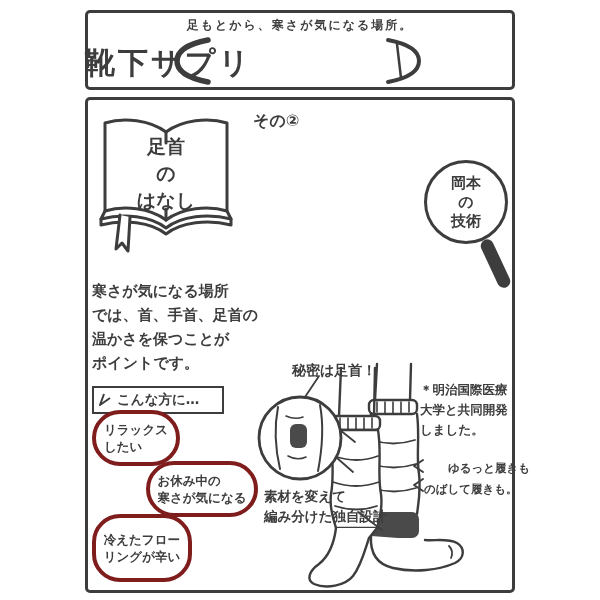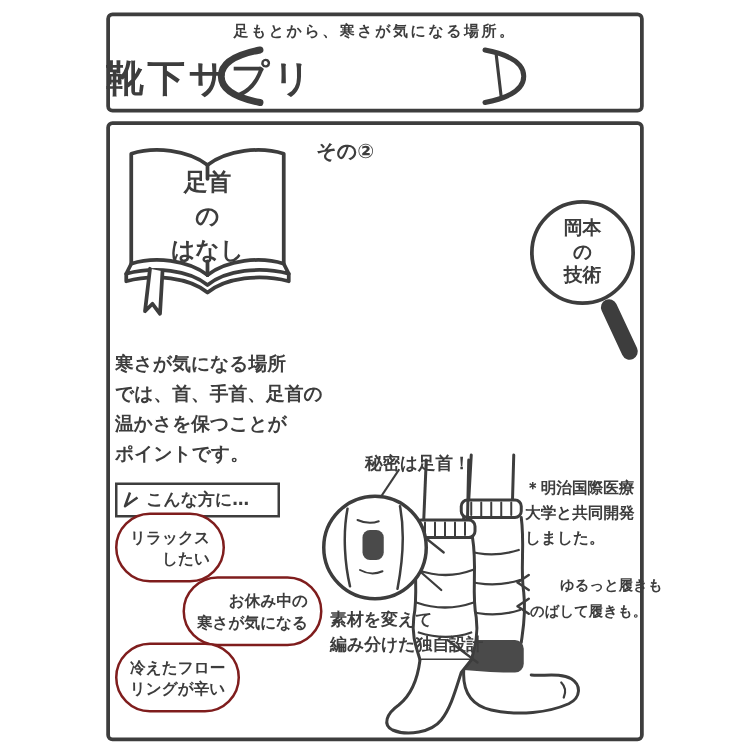--- a/index.html
+++ b/index.html
@@ -22,26 +22,26 @@
   #main-box { left:85px; top:97px; width:430px; height:496px; }
 
   
   #book-svg   { left:96px; top:110px; }
   #book-title { left:96px; top:133px; width:140px; text-align:center;
                 font-size:19px; font-weight:bold; line-height:27px; }
   #intro      { left:92px; top:262px; font-size:15px; line-height:24px; font-weight:600;margin-top:17px; }
   #audience   { left:92px; top:366px; border:2.5px solid #3d3d3d; background:#fff;
                 padding:3px 23px; font-size:13.5px; font-weight:600;margin-top:20px; }
   #audience-tail { left:98px; top:393px; }
-  .bubble { border:2px solid #7f1d1d; border-radius:28px; background:#fff;
+  .bubble { border:4px solid #7f1d1d; border-radius:28px; background:#fff;
             display:flex; align-items:center; justify-content:center;
-            text-align:right; font-size:12.5px; line-height:17px; font-weight:600; }
+            text-align:left; font-size:12.5px; line-height:17px; font-weight:600; }
   #bubble-0 { left:92px;  top:410px; width:88px;  height:56px; }
   #bubble-1 { left:146px; top:461px; width:112px; height:56px; }
-  #bubble-2 { left:92px;  top:514px; width:100px; height:56px; }
+  #bubble-2 { left:92px;  top:514px; width:100px; height:68px; }
 
   
   #section-no    { left:253px; top:111px; font-size:16px; font-weight:600; }
   #feature       { left:253px; top:132px; display:flex; align-items:baseline; gap:5px; }
   #feature-title { font-size:19px; font-weight:bold; }
   #patent        { font-size:10.5px; }
   #desc1 { left:253px; top:170px; font-size:15px; line-height:27px; font-weight:600; }
   #mag-circle { left:424px; top:160px; width:84px; height:84px;
                 border:3px solid #3d3d3d; border-radius:50%; background:#fff;
                 display:flex; align-items:center; justify-content:center;

